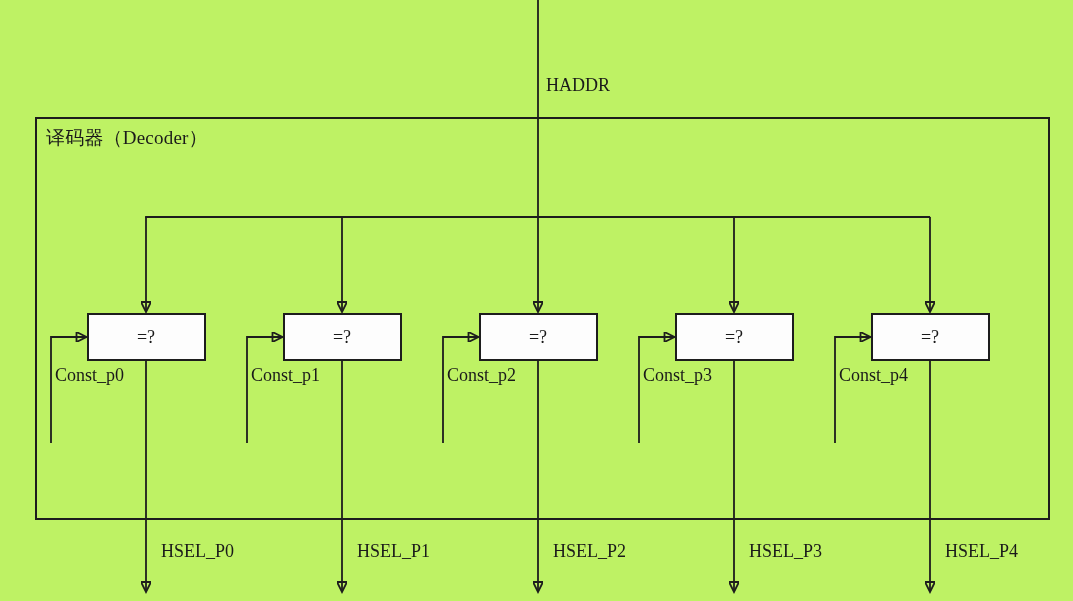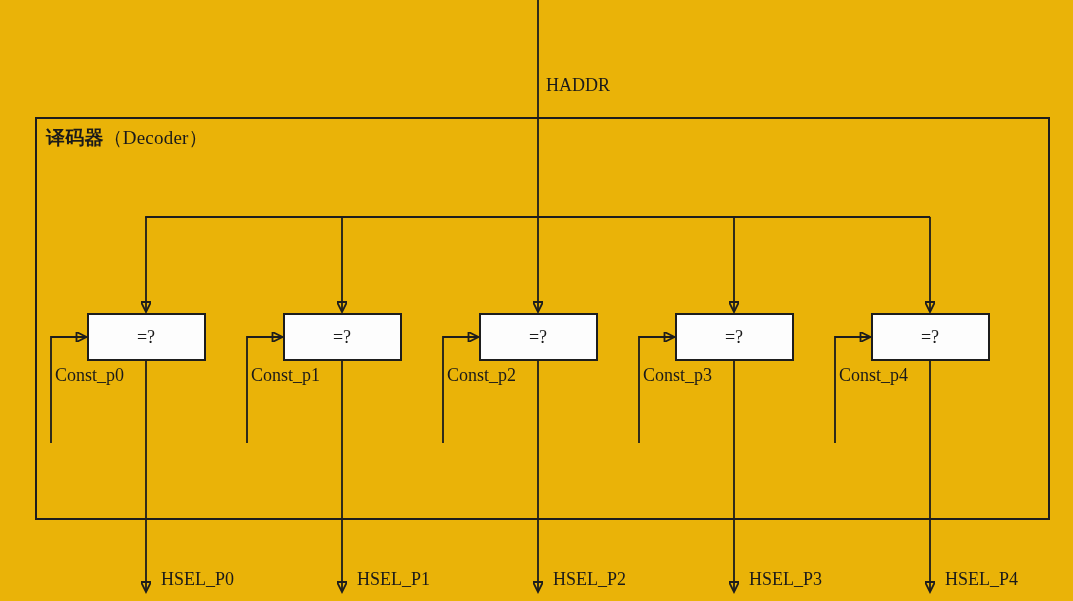--- a/index.html
+++ b/index.html
@@ -4,21 +4,21 @@
 <style>
   html, body { margin: 0; padding: 0; }
   body {
     font-family: "Liberation Serif", "DejaVu Serif", serif;
     background: #ffffff;
   }
   #canvas {
     position: relative;
     width: 1073px;
     height: 601px;
-    background: #eab308;
+    background: #bef264;
     overflow: hidden;
     color: #1a1a1a;
   }
   #wiring {
     position: absolute;
     left: 0; top: 0;
     width: 1073px; height: 601px;
   }
   #wiring path {
     fill: none;
@@ -32,21 +32,21 @@
     border: 2px solid #1d1d1d;
     background: transparent;
   }
   .decoder-title {
     position: absolute;
     left: 46px; top: 125px;
     font-size: 19px;
     white-space: nowrap;
     letter-spacing: 0.2px;
   }
-  .decoder-title .zh { font-weight: bold; }
+  .decoder-title .zh { font-weight: normal; }
   .haddr-label {
     position: absolute;
     left: 546px; top: 75px;
     font-size: 18px;
     white-space: nowrap;
   }
   .unit {
     position: absolute;
     top: 0;
     left: var(--cx);
@@ -67,21 +67,20 @@
     position: absolute;
     left: -91px; top: 365px;
     font-size: 18px;
     white-space: nowrap;
   }
   .hsel-label {
     position: absolute;
     left: 15px; top: 541px;
     font-size: 18px;
     white-space: nowrap;
-    margin-top: 28px;
   }
 </style>
 </head>
 <body>
 
 <div id="canvas">
 
   <svg id="wiring" viewBox="0 0 1073 601" xmlns="http://www.w3.org/2000/svg" aria-hidden="true">
     <defs>
       <marker id="arrow" viewBox="0 0 10 10" refX="10" refY="5" markerWidth="13" markerHeight="10" markerUnits="userSpaceOnUse" orient="auto">

